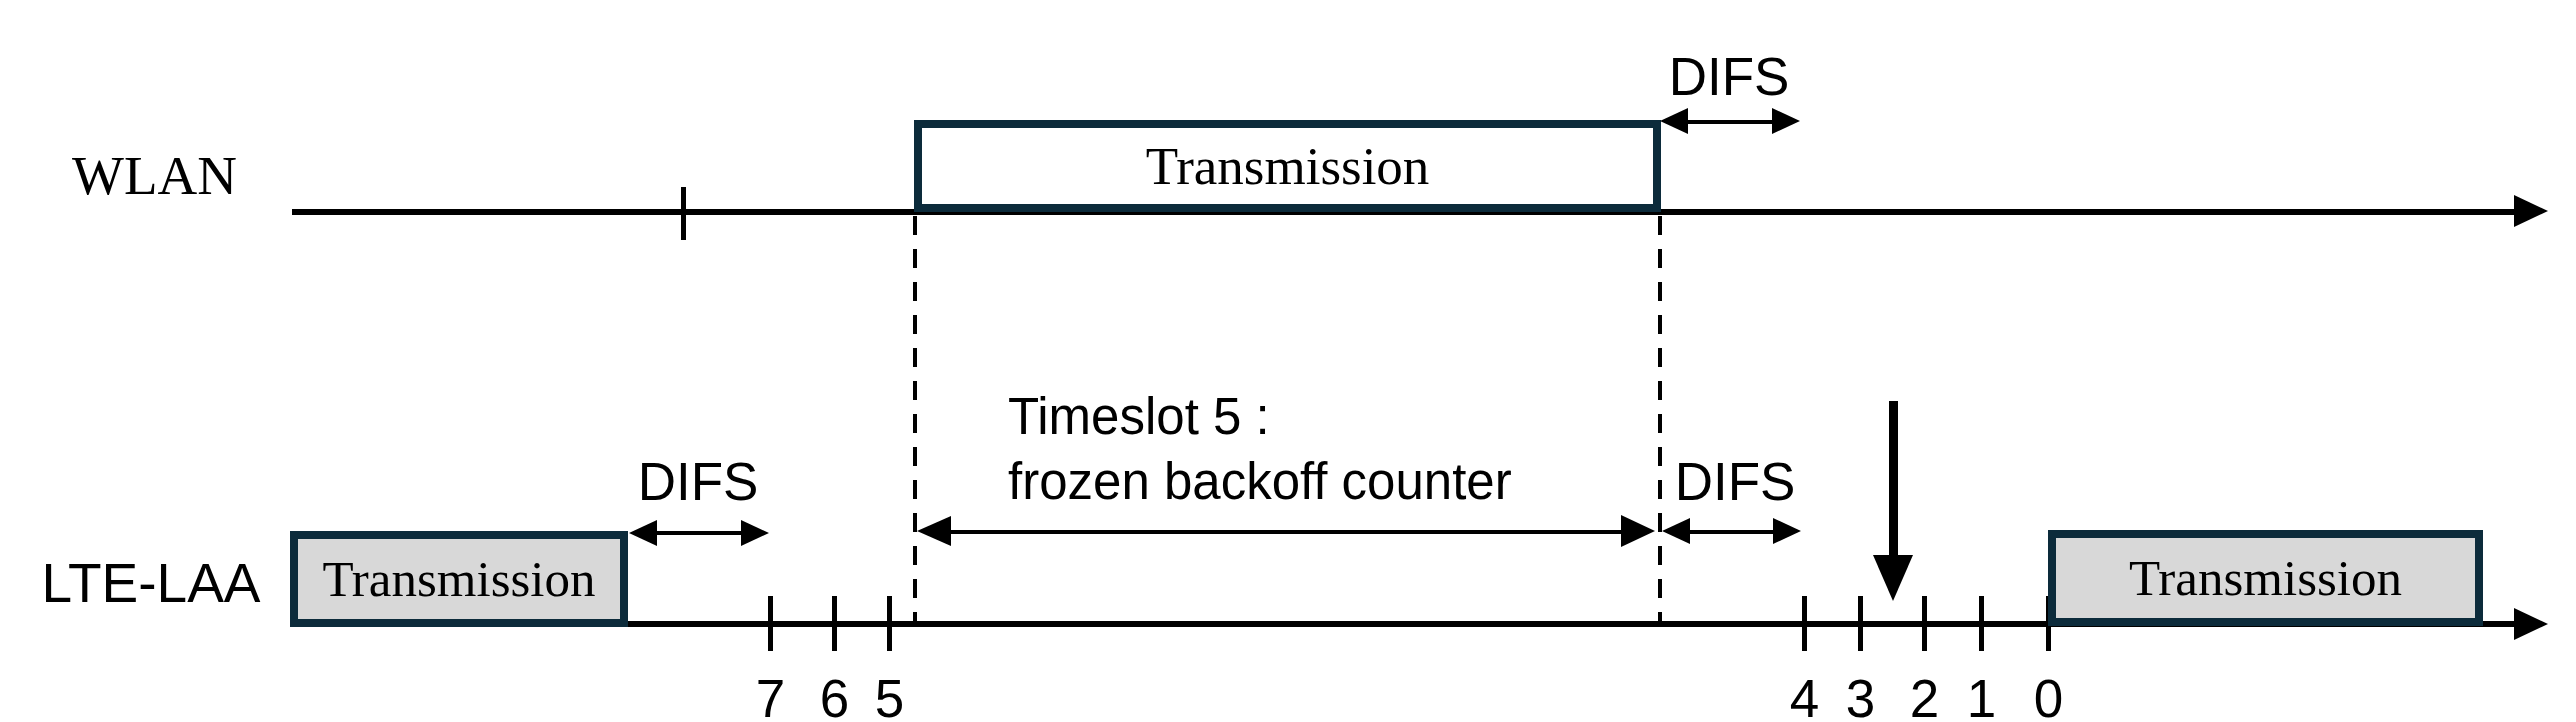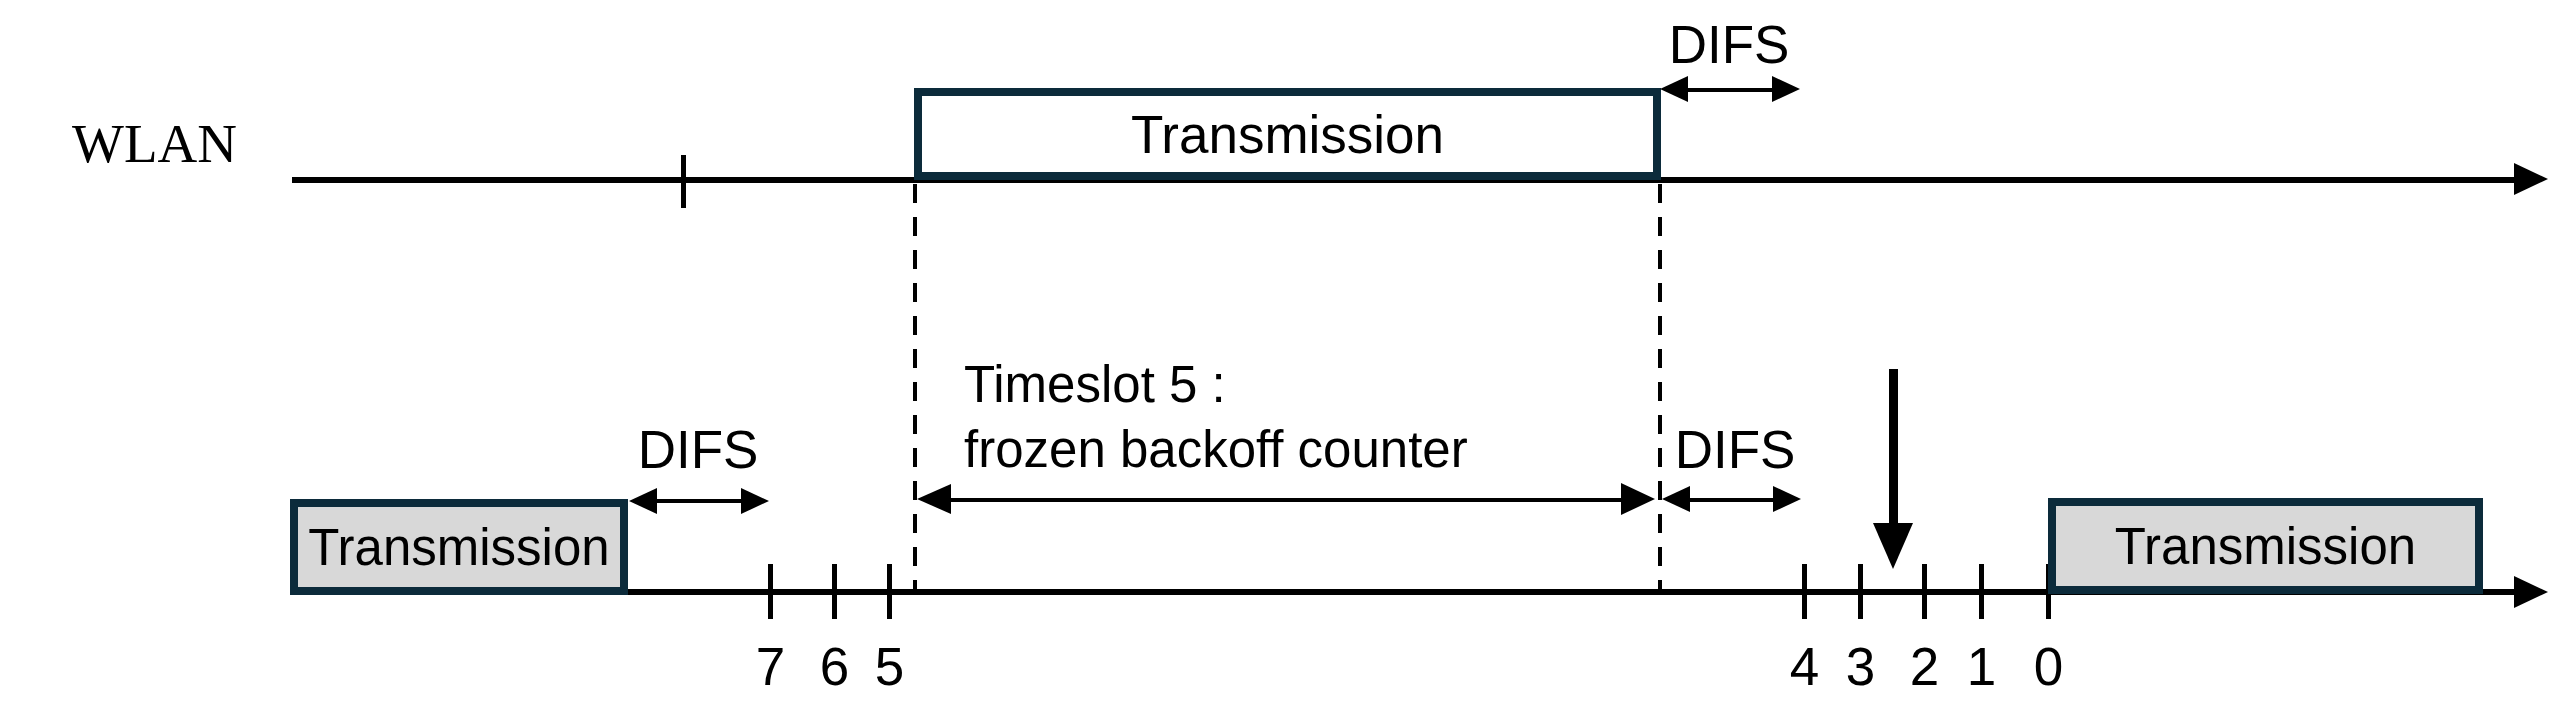--- a/index.html
+++ b/index.html
@@ -11,37 +11,38 @@
   }
   html,body{margin:0;padding:0;background:var(--bg);}
   #stage{
     position:relative;
     width:2576px;height:722px;
     background:var(--bg);
     font-family:"Liberation Sans", sans-serif;
     color:var(--ink);
     overflow:hidden;
   }
-  .abs{position:absolute;}
+  .abs{position:absolute;margin-top:32px;}
   .row-label{
     font-size:55px;line-height:69px;text-align:center;
     color:var(--ink);white-space:nowrap;
   }
   .row-label span{display:block;}
   .hline{background:var(--ink);}
   .tick{background:var(--ink);}
   .dashv{
     width:4.3px;
     background-image:repeating-linear-gradient(to bottom, var(--ink) 0 19px, transparent 19px 33px);
   }
   .tbox{
     box-sizing:border-box;
     border:8.5px solid var(--box-border);
     display:flex;align-items:center;justify-content:center;
     white-space:nowrap;
+    font-family:Liberation Serif, serif;
   }
   .tbox.wlan{background:var(--wlan-box-fill);font-size:53px;}
   .tbox.lte{background:var(--lte-box-fill);font-size:51px;}
   .small-label{font-size:53px;line-height:55px;text-align:center;white-space:nowrap;}
   .note{font-size:51px;line-height:65px;white-space:nowrap;}
   .note span{display:block;}
   .ah{width:0;height:0;}
   .ah-r-lg{border-left:34px solid var(--ink);border-top:16px solid transparent;border-bottom:16px solid transparent;}
   .ah-l-lg{border-right:34px solid var(--ink);border-top:15.4px solid transparent;border-bottom:15.4px solid transparent;}
   .ah-r-sm{border-left:28px solid var(--ink);border-top:13.7px solid transparent;border-bottom:13.7px solid transparent;}
@@ -69,21 +70,21 @@
   <div class="abs small-label" style="left:1659px;top:17px;width:140px;">
     <span>DIFS</span>
   </div>
   <div class="abs hline" style="left:1678px;top:88px;width:104px;height:4.3px;"></div>
   <div class="abs ah ah-l-sm" style="left:1660px;top:76px;"></div>
   <div class="abs ah ah-r-sm" style="left:1772px;top:76px;"></div>
 
   <div class="abs dashv" style="left:913px;top:184px;height:406px;"></div>
   <div class="abs dashv" style="left:1658px;top:184px;height:406px;"></div>
 
-  <div class="abs note" style="left:964px;top:352px;">
+  <div class="abs note" style="left:1008px;top:352px;">
     <span>Timeslot 5 :</span>
     <span>frozen backoff counter</span>
   </div>
   <div class="abs hline" style="left:939px;top:498px;width:692px;height:4.3px;"></div>
   <div class="abs ah ah-l-lg" style="left:917px;top:484px;"></div>
   <div class="abs ah ah-r-lg" style="left:1621px;top:483px;"></div>
 
   <div class="abs small-label" style="left:628px;top:422px;width:140px;">
     <span>DIFS</span>
   </div>
@@ -95,20 +96,21 @@
     <span>DIFS</span>
   </div>
   <div class="abs hline" style="left:1680px;top:498px;width:104px;height:4.3px;"></div>
   <div class="abs ah ah-l-sm" style="left:1662px;top:486px;"></div>
   <div class="abs ah ah-r-sm" style="left:1773px;top:486px;"></div>
 
   <div class="abs" style="left:1889px;top:369px;width:9.4px;height:158px;background:var(--ink);"></div>
   <div class="abs ah ah-down" style="left:1873px;top:523px;"></div>
 
   <div class="abs row-label" style="left:0px;top:517px;width:302px;line-height:68px;">
+    <span>LTE-LAA</span>
   </div>
 
   <div class="abs hline" style="left:290px;top:589px;width:2225px;height:6px;"></div>
   <div class="abs ah ah-r-lg" style="left:2514px;top:576px;"></div>
 
   <div class="abs tick" style="left:768px;top:564px;width:5.1px;height:55px;"></div>
   <div class="abs tick" style="left:832px;top:564px;width:5.1px;height:55px;"></div>
   <div class="abs tick" style="left:887px;top:564px;width:5.1px;height:55px;"></div>
   <div class="abs tick" style="left:1802px;top:564px;width:5.1px;height:55px;"></div>
   <div class="abs tick" style="left:1858px;top:564px;width:5.1px;height:55px;"></div>

